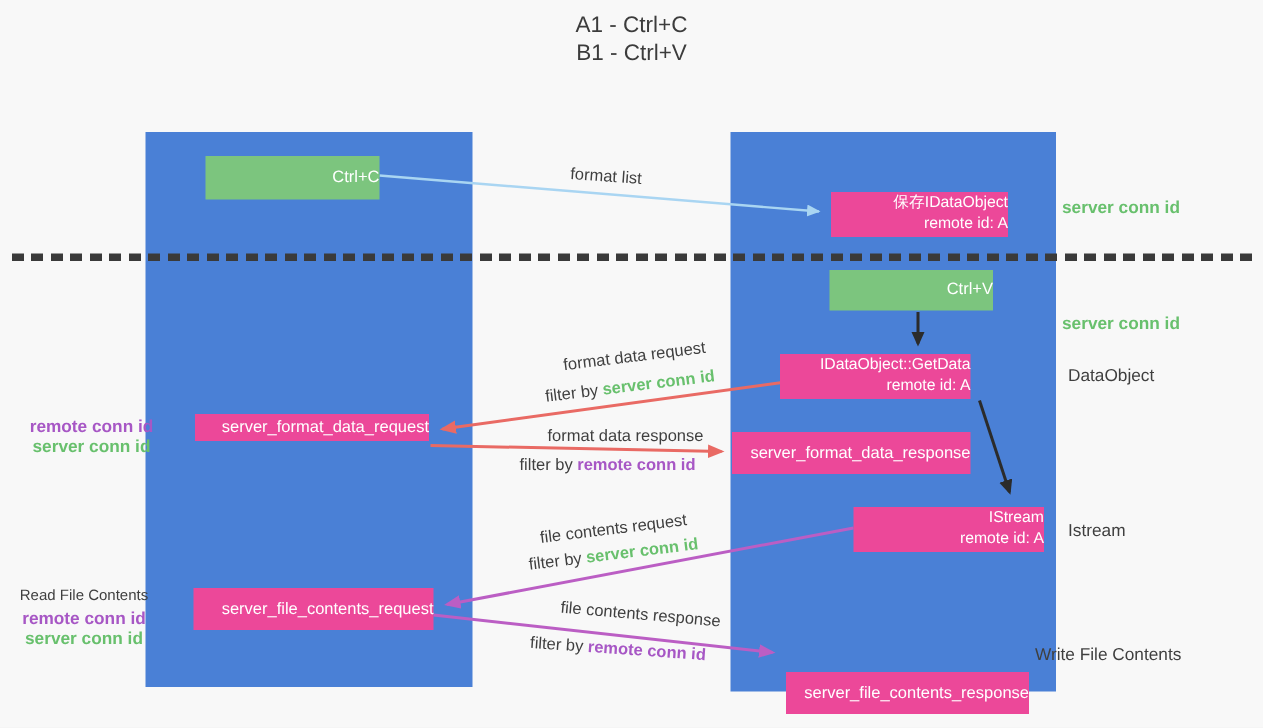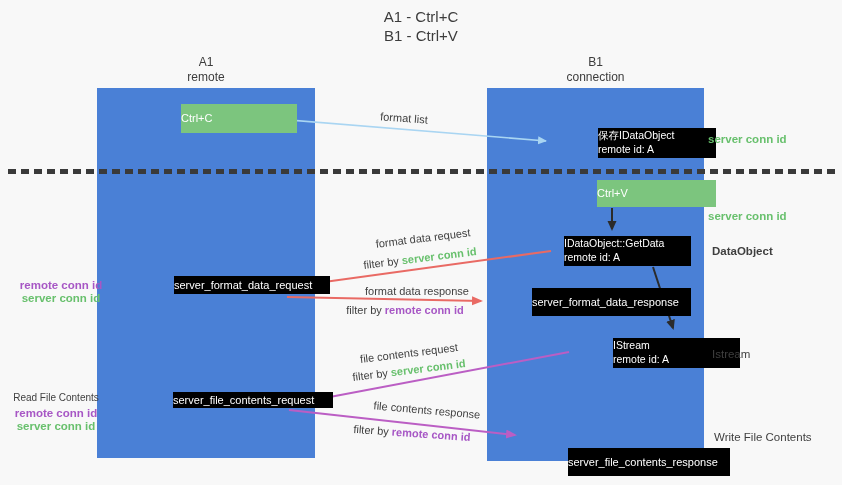--- a/index.html
+++ b/index.html
@@ -8,23 +8,23 @@
 
   .title{position:absolute;left:0;top:8px;width:842px;text-align:center;
          font-size:15px;line-height:1.25;color:#3c3c3c;}
 
   .lane-header{position:absolute;text-align:center;font-size:12px;line-height:1.25;color:#3c3c3c;}
   .lane{position:absolute;background:#4a80d6;}
 
   .dashline{position:absolute;left:8px;top:169px;width:827px;height:5px;
             background:repeating-linear-gradient(90deg,#3a3a3a 0 8px,transparent 8px 13px);}
 
-  .box{position:absolute;display:flex;flex-direction:column;align-items:flex-start;justify-content:center;
-       color:#ffffff;font-size:11px;line-height:1.3;text-align:center;margin-left:44px;}
-  .box.orange{background:#000000;}
+  .box{position:absolute;display:flex;flex-direction:column;align-items:flex-end;justify-content:center;
+       color:#ffffff;font-size:11px;line-height:1.3;text-align:center;}
+  .box.orange{background:#ec4899;}
   .box.green{background:#7cc57e;}
   .box .l2{font-size:10.5px;}
 
   .lbl{position:absolute;font-size:11px;color:#3f3f3f;white-space:nowrap;}
   .lbl.ctr{width:200px;text-align:center;}
   .green-t{color:#68c06d;font-weight:bold;}
   .purple-t{color:#a757c5;font-weight:bold;}
   .side{position:absolute;font-size:11.5px;color:#3f3f3f;white-space:nowrap;}
   .side.green-t{color:#68c06d;}
   .leftgrp{position:absolute;text-align:center;font-size:11.5px;font-weight:bold;line-height:1.15;white-space:nowrap;}
@@ -35,28 +35,20 @@
 </head>
 <body>
 
 <div class="canvas">
 
   <div class="title">
     <div>A1 - Ctrl+C</div>
     <div>B1 - Ctrl+V</div>
   </div>
 
-  <div class="lane-header" style="left:97px;top:55px;width:218px;">
-    <div>A1</div>
-    <div>remote</div>
-  </div>
-  <div class="lane-header" style="left:487px;top:55px;width:217px;">
-    <div>B1</div>
-    <div>connection</div>
-  </div>
 
   <div class="lane" style="left:97px;top:88px;width:218px;height:370px;"></div>
   <div class="lane" style="left:487px;top:88px;width:217px;height:373px;"></div>
 
   <div class="dashline"></div>
 
   <svg class="overlay" width="842" height="485" viewBox="0 0 842 485">
     <defs>
       <marker id="mblue" markerWidth="10" markerHeight="10" refX="8" refY="4" orient="auto" markerUnits="userSpaceOnUse">
         <path d="M0,0 L9,4 L0,8 z" fill="#a9d5f2"></path>
@@ -82,21 +74,21 @@
 
   <div class="box green" style="left:137px;top:104px;width:116px;height:29px;">
     <span>Ctrl+C</span>
   </div>
 
   <div class="box orange" style="left:554px;top:128px;width:118px;height:30px;">
     <span class="l2">保存IDataObject</span>
     <span class="l2">remote id: A</span>
   </div>
 
-  <div class="box green" style="left:553px;top:180px;width:119px;height:27px;">
+  <div class="box green" style="left:553px;top:180px;width:109px;height:27px;">
     <span>Ctrl+V</span>
   </div>
 
   <div class="box orange" style="left:520px;top:236px;width:127px;height:30px;">
     <span class="l2">IDataObject::GetData</span>
     <span class="l2">remote id: A</span>
   </div>
 
   <div class="box orange" style="left:130px;top:276px;width:156px;height:18px;">
     <span>server_format_data_request</span>
@@ -104,33 +96,33 @@
 
   <div class="box orange" style="left:488px;top:288px;width:159px;height:28px;">
     <span>server_format_data_response</span>
   </div>
 
   <div class="box orange" style="left:569px;top:338px;width:127px;height:30px;">
     <span class="l2">IStream</span>
     <span class="l2">remote id: A</span>
   </div>
 
-  <div class="box orange" style="left:129px;top:392px;width:160px;height:16px;">
+  <div class="box orange" style="left:129px;top:392px;width:160px;height:28px;">
     <span>server_file_contents_request</span>
   </div>
 
   <div class="box orange" style="left:524px;top:448px;width:162px;height:28px;">
     <span>server_file_contents_response</span>
   </div>
 
   <div class="side green-t" style="left:708px;top:133px;font-weight:bold;">server conn id</div>
   <div class="side green-t" style="left:708px;top:210px;font-weight:bold;">server conn id</div>
-  <div class="side" style="left:712px;top:245px;font-weight:bold;">DataObject</div>
+  <div class="side" style="left:712px;top:245px;">DataObject</div>
   <div class="side" style="left:712px;top:348px;">Istream</div>
-  <div class="side" style="left:714px;top:431px;">Write File Contents</div>
+  <div class="side" style="left:690px;top:431px;">Write File Contents</div>
 
   <div class="leftgrp" style="left:6px;top:279px;width:110px;">
     <div class="purple-t">remote conn id</div>
     <div class="green-t">server conn id</div>
   </div>
   <div class="leftgrp" style="left:0px;top:392px;width:112px;">
     <span class="plain">Read File Contents</span>
     <div class="purple-t">remote conn id</div>
     <div class="green-t">server conn id</div>
   </div>

